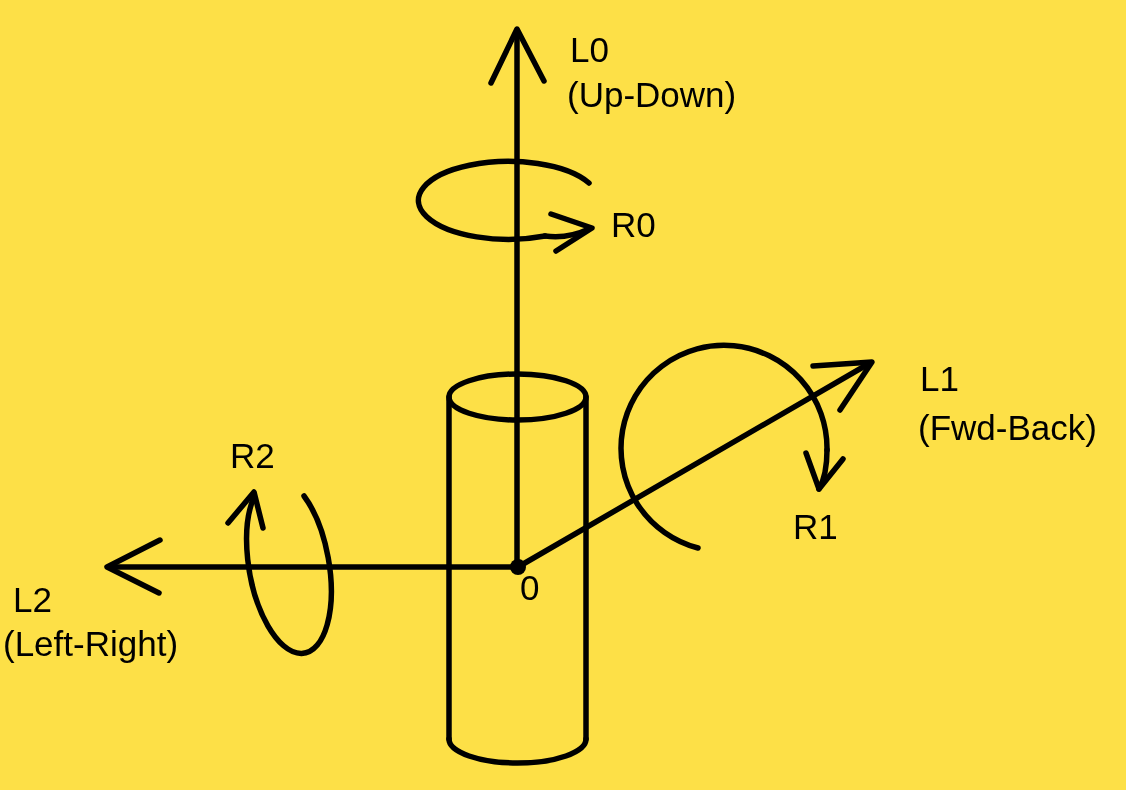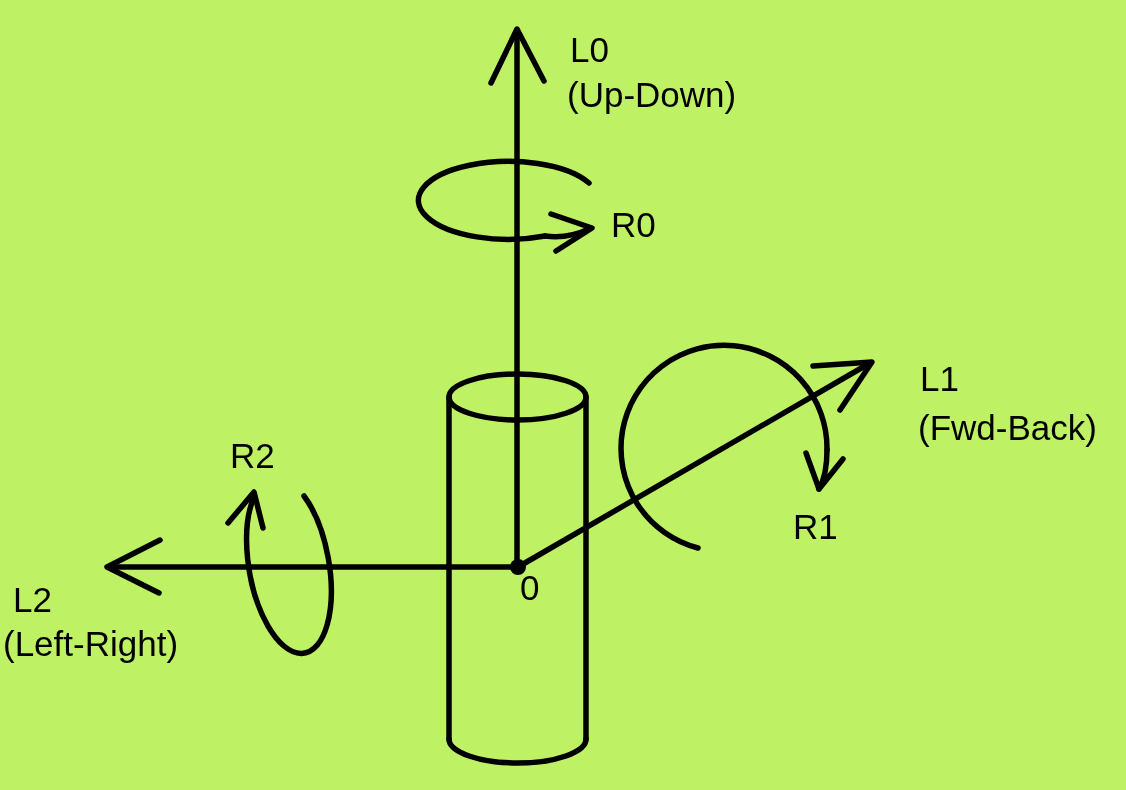--- a/index.html
+++ b/index.html
@@ -4,21 +4,21 @@
 <style>
   html, body {
     margin: 0;
     padding: 0;
     background: #ffffff;
   }
   .canvas {
     position: relative;
     width: 1126px;
     height: 790px;
-    background: #bef264;
+    background: #fde047;
     overflow: hidden;
     font-family: "Liberation Sans", sans-serif;
   }
   svg text {
     font-family: "Liberation Sans", sans-serif;
     font-size: 35px;
     fill: #000000;
   }
   .stroke {
     fill: none;

